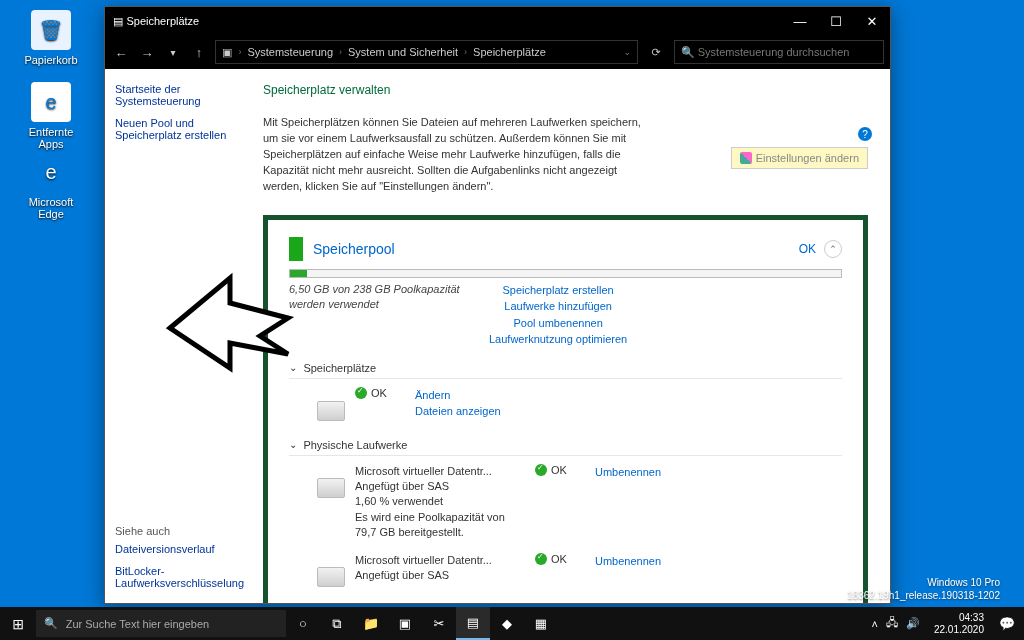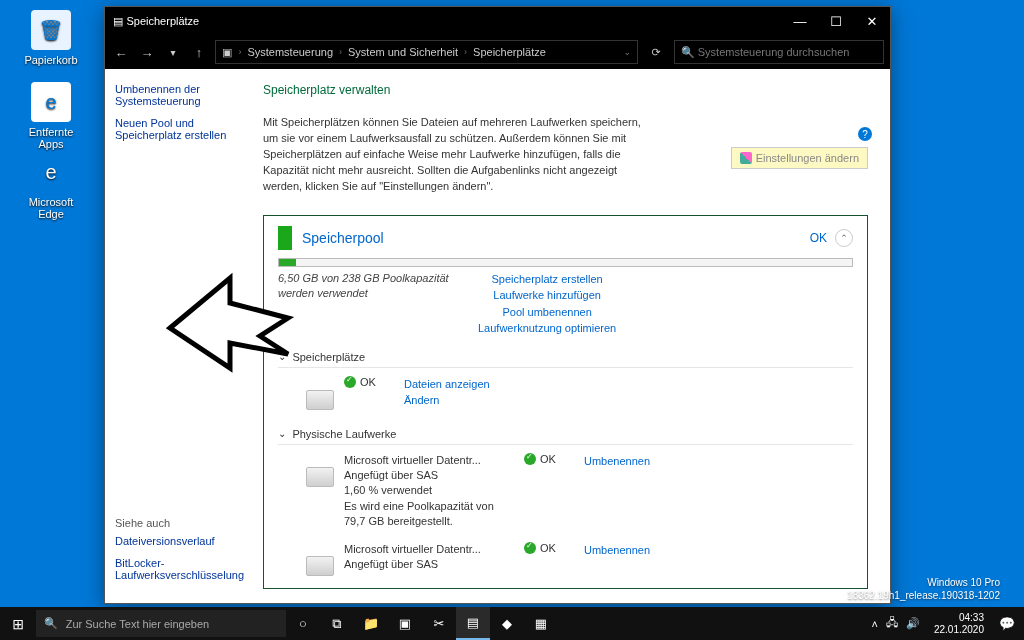--- a/index.html
+++ b/index.html
@@ -16,29 +16,29 @@
   .navbar { background:#000; height:34px; display:flex; align-items:center; color:#ccc; font-size:11px; padding:0 6px; gap:6px; }
   .navbar .navbtn { width:20px; text-align:center; font-size:13px; }
   .navbar .crumbs { flex:1; display:flex; align-items:center; gap:6px; padding:0 6px; height:24px; border:1px solid #333; }
   .navbar .crumbs span.sep { color:#777; font-size:9px; }
   .navbar .refresh { width:24px; text-align:center; }
   .navbar .search { width:210px; height:24px; border:1px solid #333; display:flex; align-items:center; padding:0 6px; color:#777; }
   
   .body { flex:1; display:flex; overflow:hidden; background:#fff; position:relative; }
   .sidebar { width:150px; padding:14px 10px; font-size:11px; color:#003399; }
   .sidebar a { display:block; margin-bottom:10px; color:#003399; text-decoration:none; cursor:pointer; }
-  .sidebar .footer { position:absolute; bottom:12px; left:10px; width:130px; color:#555; }
+  .sidebar .footer { position:absolute; bottom:4px; left:10px; width:130px; color:#555; }
   .sidebar .footer a { color:#003399; }
   .main { flex:1; padding:14px 22px 0 8px; font-size:11px; overflow-y:auto; }
   .main h1 { color:#006a3a; font-size:12px; font-weight:400; margin-bottom:6px; }
   .main p.desc { color:#333; line-height:1.45; max-width:380px;margin-top:18px; }
   .change-btn { float:right; margin-top:-48px; padding:4px 8px; border:1px solid #ccc; background:#fef9c3; color:#888; font-size:11px; display:flex; align-items:center; gap:4px; }
   .change-btn .shield { width:12px; height:12px; background:linear-gradient(45deg,#4a9 50%,#f6c 50%); border-radius:2px; }
   
-  .pool { border:1px solid #14532d; margin-top:20px; padding:0; }
+  .pool { border:5px solid #14532d; margin-top:20px; padding:7px; }
   .pool-head { display:flex; align-items:center; padding:10px 14px 8px; }
   .pool-head .sq { width:14px; height:24px; background:#1aa81a; margin-right:10px; }
   .pool-head .title { color:#0066cc; font-size:14px; flex:1; }
   .pool-head .ok { color:#0066cc; font-size:12px; margin-right:8px; }
   .pool-head .chev { width:18px; height:18px; border:1px solid #ccc; border-radius:50%; display:flex; align-items:center; justify-content:center; font-size:9px; color:#666; }
   .pool-body { padding:0 14px 8px; }
   .bar { height:9px; border:1px solid #bbb; background:#f4f4f4; margin-bottom:4px; position:relative; }
   .bar .fill { position:absolute; left:0; top:0; bottom:0; width:3%; background:#2aa82a; }
   .pool-row { display:flex; }
   .pool-row .info { flex:1; color:#444; line-height:1.4; max-width:200px;font-style:italic; }
@@ -111,21 +111,21 @@
     <div class="refresh">⟳</div>
     <div class="search">
       <span>🔍</span>&nbsp;
       <span>Systemsteuerung durchsuchen</span>
     </div>
   </div>
 
   <div class="body">
     <div class="help">?</div>
     <div class="sidebar">
-      <a>Umbenennen der Systemsteuerung</a>
+      <a>Startseite der Systemsteuerung</a>
       <a>Neuen Pool und Speicherplatz erstellen</a>
       <div class="footer">
         <div style="color:#555;margin-bottom:6px">Siehe auch</div>
         <a>Dateiversionsverlauf</a>
         <a>BitLocker-Laufwerksverschlüsselung</a>
       </div>
     </div>
 
     <div class="main">
       <h1>Speicherplatz verwalten</h1>
@@ -160,22 +160,22 @@
             <span class="chv">⌄</span>
             <span>Speicherplätze</span>
           </div>
           <div class="item">
             <div class="drive"></div>
             <div class="status">
                 <span class="dot"></span>
                 <span>OK</span>
               </div>
             <div class="links">
+              <a>Ändern</a>
               <a>Dateien anzeigen</a>
-              <a>Ändern</a>
             </div>
           </div>
 
           <div class="section-h">
             <span class="chv">⌄</span>
             <span>Physische Laufwerke</span>
           </div>
           <div id="drives">
               <div class="item">
                 <div class="drive"></div>

